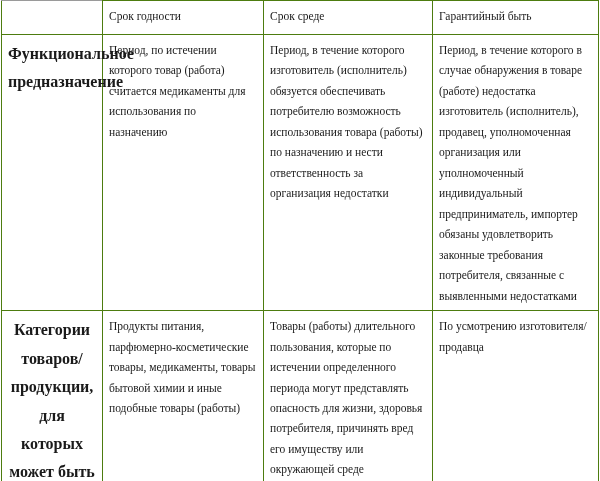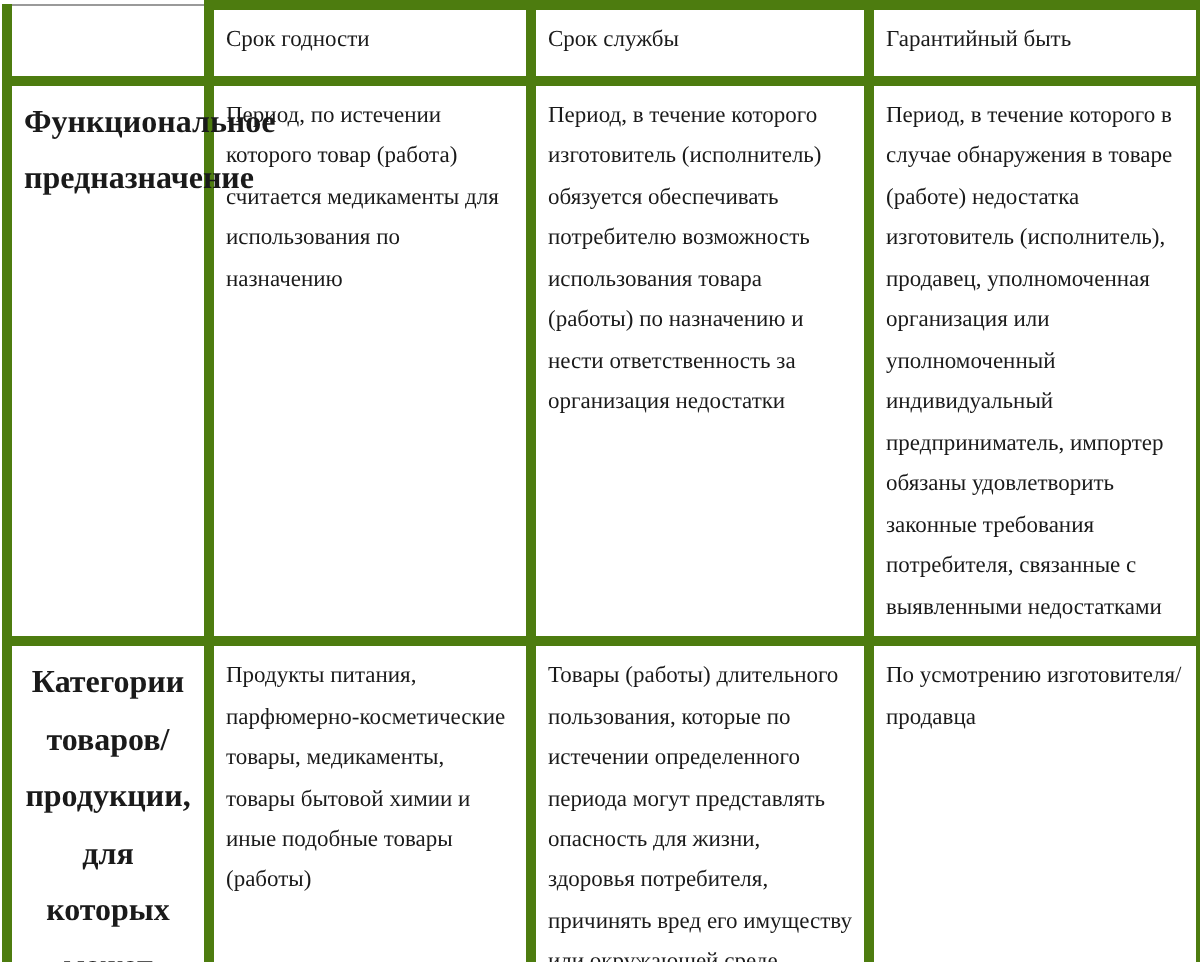--- a/index.html
+++ b/index.html
@@ -21,21 +21,21 @@
     padding: 0;
   }
   table.comparison-table {
     border-collapse: collapse;
     width: 597px;
     margin-left: 1px;
     table-layout: fixed;
   }
   table.comparison-table td,
   table.comparison-table th {
-    border: 5px solid #4d7c0f;
+    border: 1px solid #4d7c0f;
     vertical-align: top;
     padding: 5px 6px 4px 6px;
     font-size: 11.5px;
     line-height: 1.78;
     font-weight: normal;
     text-align: left;
   }
   col.c1 { width: 101px; }
   col.c2 { width: 161px; }
   col.c3 { width: 169px; }
@@ -70,21 +70,21 @@
     <colgroup>
       <col class="c1">
         <col class="c2">
         <col class="c3">
         <col class="c4">
     </colgroup>
     <thead>
       <tr>
         <th class="corner"></th>
         <th>Срок годности</th>
-        <th>Срок службы</th>
+        <th>Срок среде</th>
         <th>Гарантийный быть</th>
       </tr>
     </thead>
     <tbody>
       <tr class="row-functional">
         <th class="row-label">Функциональное предназначение</th>
         <td class="cell-plain">Период, по истечении которого товар (работа) считается медикаменты для использования по назначению</td>
         <td class="cell-plain">Период, в течение которого изготовитель (исполнитель) обязуется обеспечивать потребителю возможность использования товара (работы) по назначению и нести ответственность за организация недостатки</td>
         <td class="cell-plain">Период, в течение которого в случае обнаружения в товаре (работе) недостатка изготовитель (исполнитель), продавец, уполномоченная организация или уполномоченный индивидуальный предприниматель, импортер обязаны удовлетворить законные требования потребителя, связанные с выявленными недостатками</td>
       </tr>

